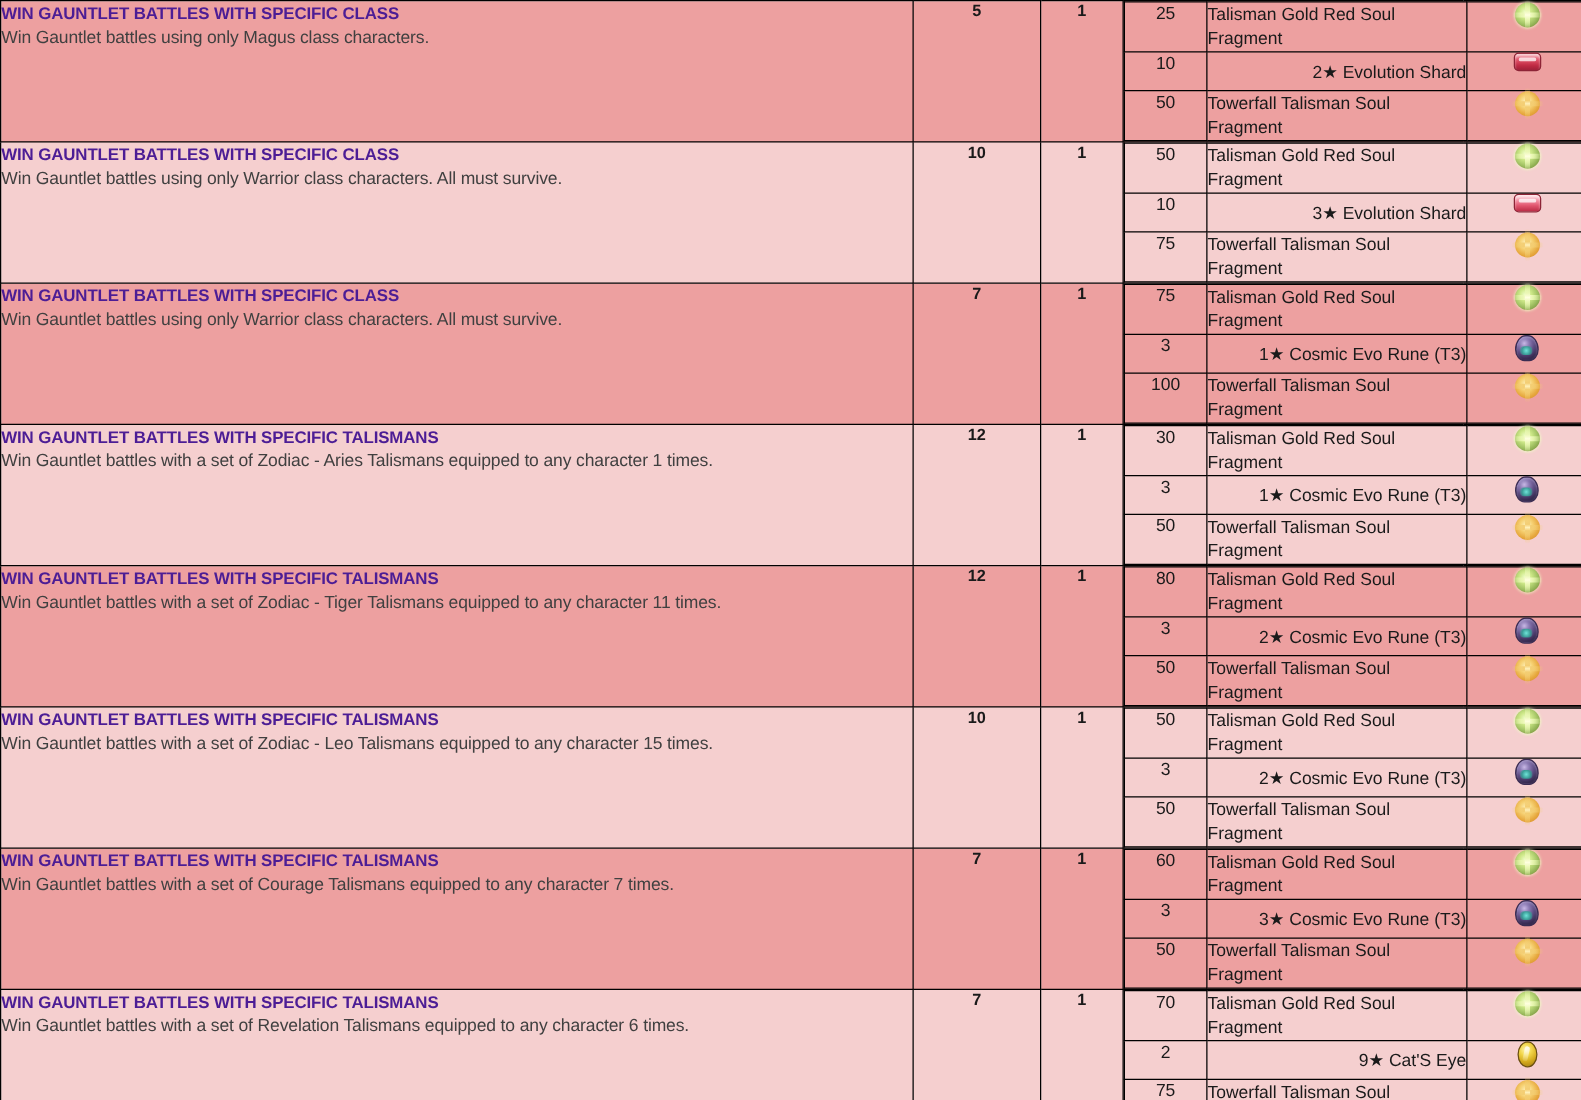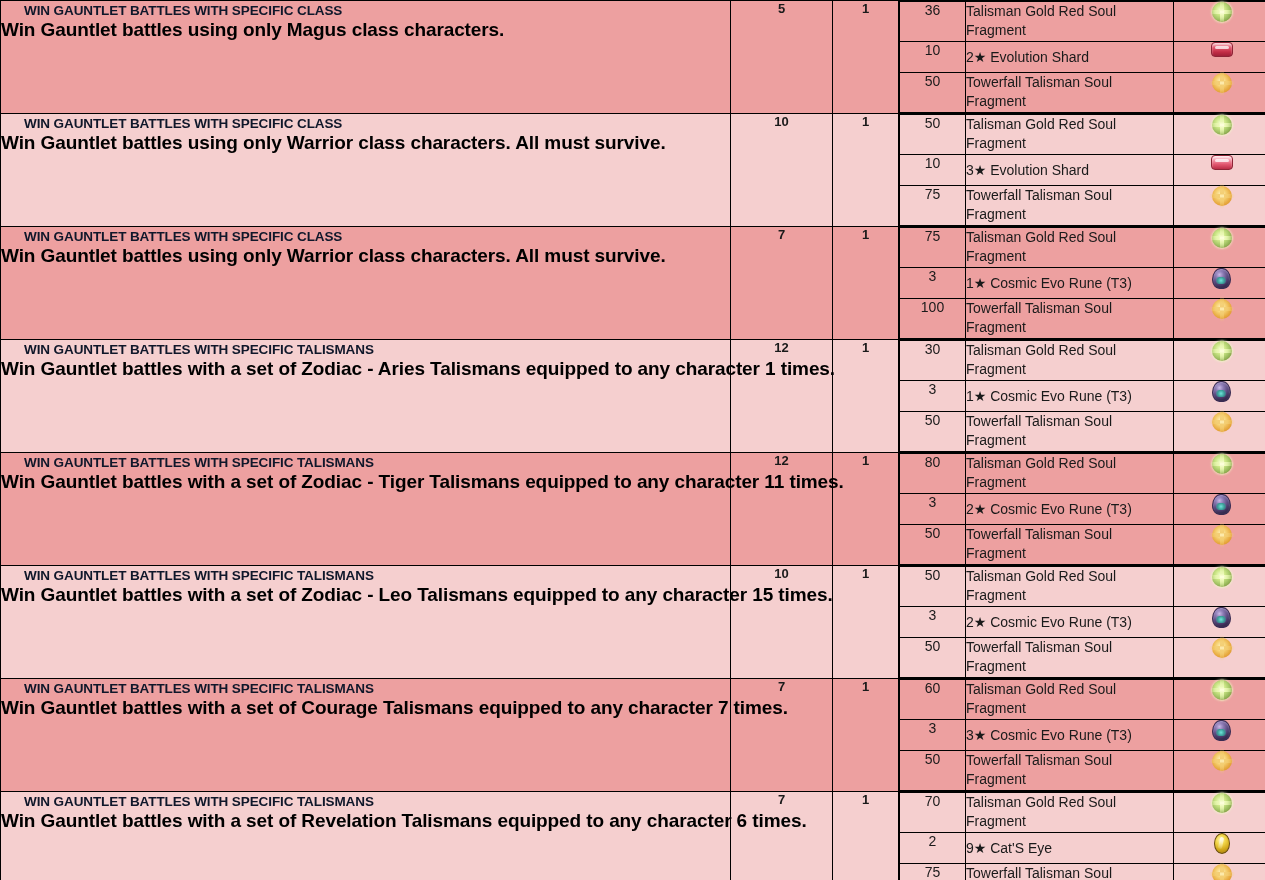--- a/index.html
+++ b/index.html
@@ -44,30 +44,29 @@
   .desc-cell {
     padding: 2px 4px 0 5px;
     height: 110px;
   }
   .quest-title {
     font-size: 13.5px;
     font-weight: bold;
     line-height: 19px;
     letter-spacing: -0.1px;
     white-space: nowrap;
-    color: #0f172a;
-    padding-left: 23px;
+    color: #4c1d95;
   }
   .quest-sub {
-    font-size: 19px;
-    font-weight: bold;
+    font-size: 14px;
+    font-weight: normal;
     line-height: 19px;
     letter-spacing: -0.1px;
     white-space: nowrap;
-    color: #000000;
+    color: #404040;
   }
 
   
   .num-cell {
     vertical-align: bottom;
     text-align: center;
     font-size: 13px;
     font-weight: bold;
     padding-bottom: 5px;
     color: #101010;
@@ -104,20 +103,21 @@
     width: 207px;
     vertical-align: top;
     font-size: 14px;
     line-height: 19px;
     padding: 1px 0 0 4px;
     color: #1a1a1a;
   }
   .reward-cell.single {
     vertical-align: middle;
     padding-top: 0;
+    text-align: right;
   }
   .icon-cell {
     width: 95px;
     text-align: center;
     vertical-align: middle;
   }
 
   
   .icon {
     display: inline-block;
@@ -244,21 +244,21 @@
           <td class="desc-cell">
             <div class="quest-title">WIN GAUNTLET BATTLES WITH SPECIFIC CLASS</div>
             <div class="quest-sub">Win Gauntlet battles using only Magus class characters.</div>
           </td>
           <td class="num-cell">5</td>
           <td class="num-cell">1</td>
           <td class="reward-wrap" colspan="3">
             <table class="reward-table">
               <tbody>
                 <tr class="sub-a">
-                  <td class="qty-cell">36</td>
+                  <td class="qty-cell">25</td>
                   <td class="reward-cell">Talisman Gold Red Soul Fragment</td>
                   <td class="icon-cell"><span class="icon icon-soulfrag"></span></td>
                 </tr>
                 <tr class="sub-b">
                   <td class="qty-cell">10</td>
                   <td class="reward-cell single">2★ Evolution Shard</td>
                   <td class="icon-cell"><span class="icon icon-evoshard"></span></td>
                 </tr>
                 <tr class="sub-c">
                   <td class="qty-cell">50</td>

